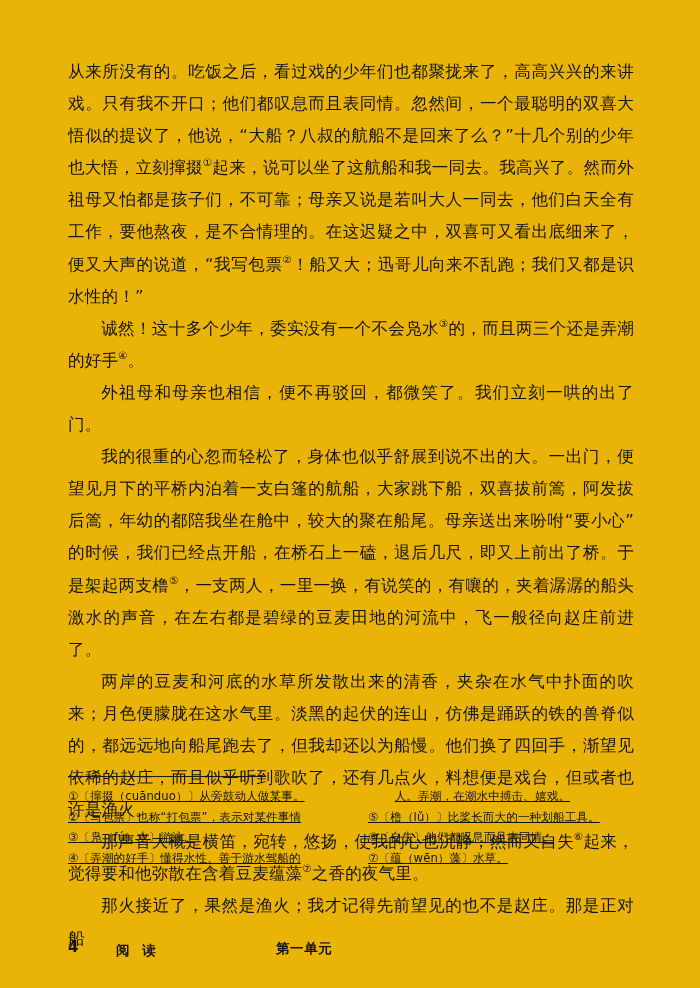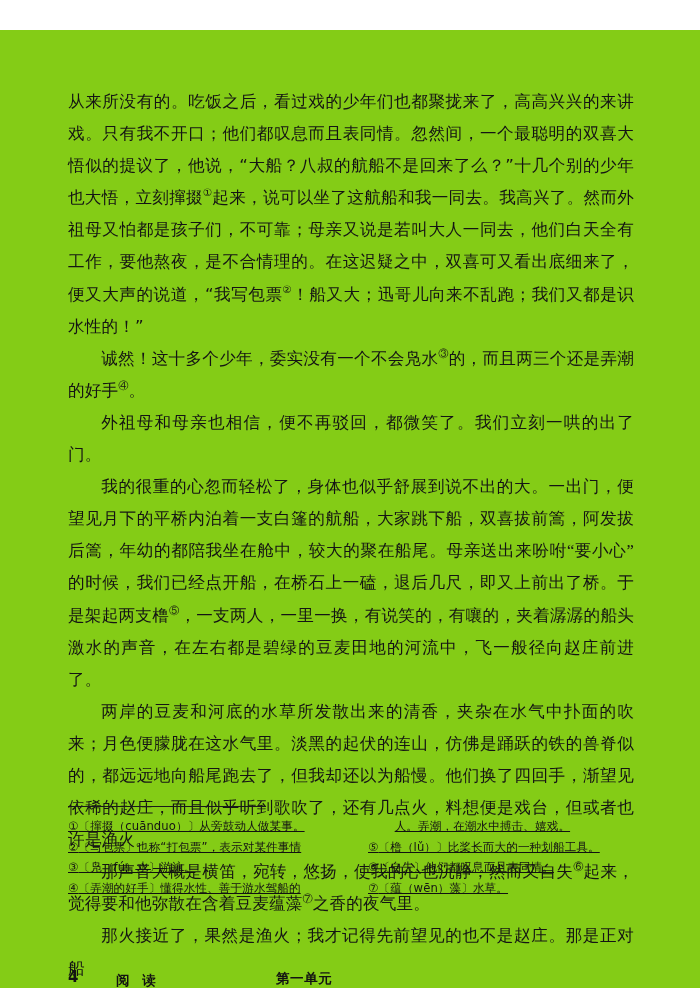--- a/index.html
+++ b/index.html
@@ -14,22 +14,21 @@
     position: relative;
     overflow: hidden;
     font-family: "DejaVu Sans", "Liberation Sans", sans-serif;
     color: #111111;
     -webkit-font-smoothing: antialiased;
   }
 
   .page {
     position: absolute;
     inset: 0;
-    background: #84cc16;
-    margin-top: 30px;
+    background: #eab308;
   }
 
   
   .body-col {
     position: absolute;
     left: 68px;
     top: 56px;
     width: 566px;
   }
 
@@ -39,21 +38,20 @@
     line-height: 32.1px;
     text-align: justify;
     text-justify: inter-character;
     letter-spacing: 0.15px;
     color: #141414;
     font-weight: 500;
     text-indent: 0;
   }
   .para.indent {
     text-indent: 2em;
-    font-family: Liberation Serif, serif;
   }
 
   sup.fn {
     font-size: 0.62em;
     vertical-align: super;
     line-height: 0;
     letter-spacing: 0;
     font-weight: 400;
   }
 

